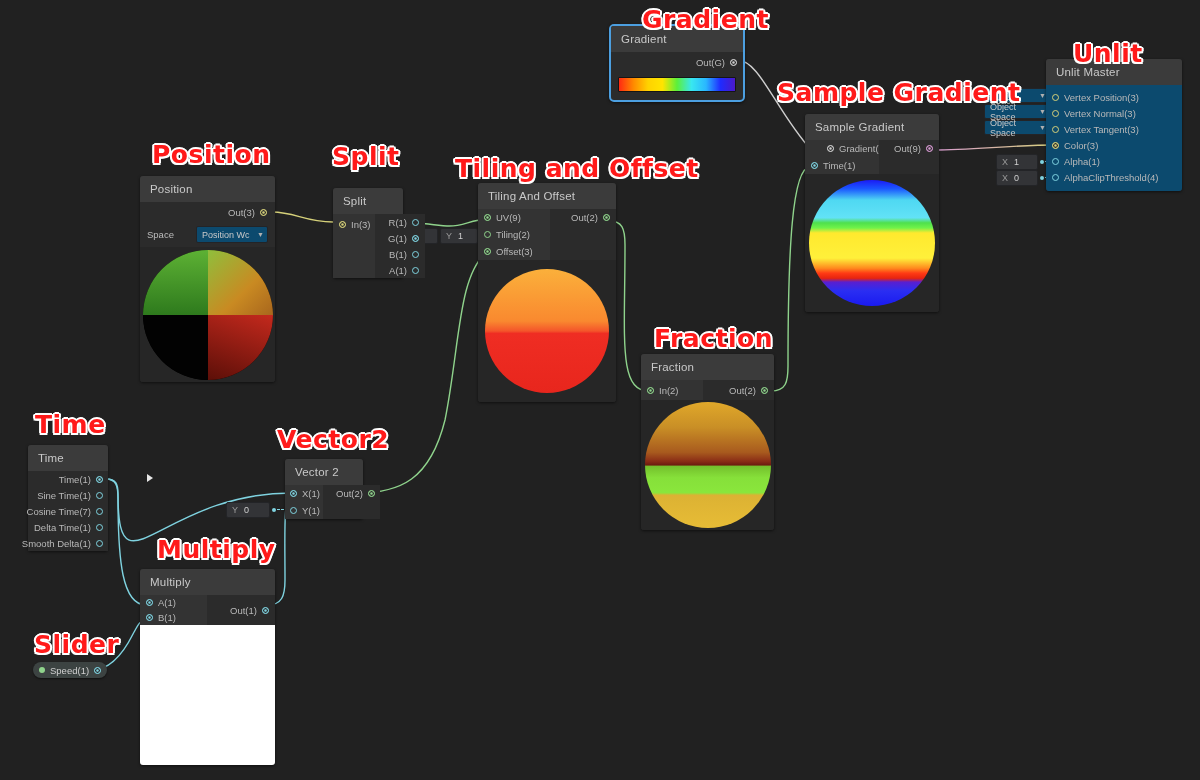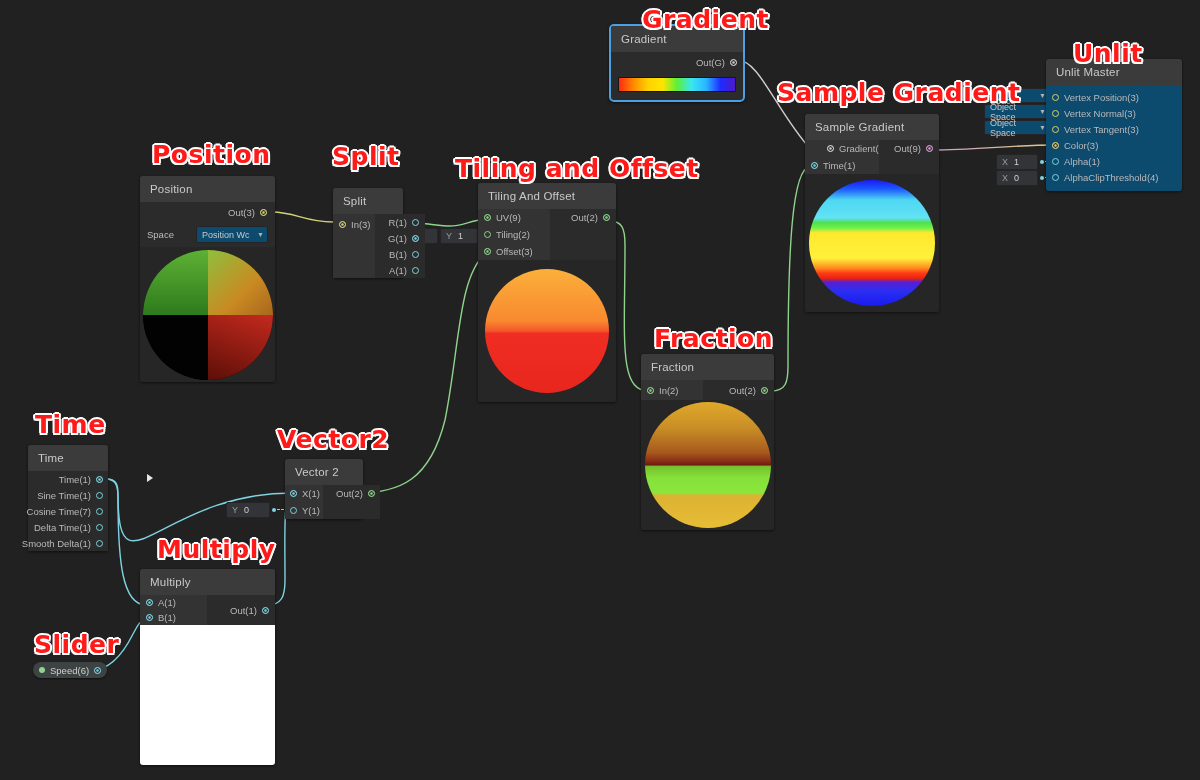--- a/index.html
+++ b/index.html
@@ -470,17 +470,17 @@
           <span class="lbl">Out(1)</span>
           <span class="dot filled p-v1"></span>
         </div>
       </div>
     </div>
     <div class="preview whitebox" style="height:140px;border-radius:0 0 3px 3px"></div>
   </div>
 
   <div class="token" style="left:33px;top:662px;">
     <span class="tdot"></span>
-    <span>Speed(6)</span>
+    <span>Speed(1)</span>
     <span class="dot filled p-v1 odot"></span>
   </div>
 
 </div>
 
 </body></html>

